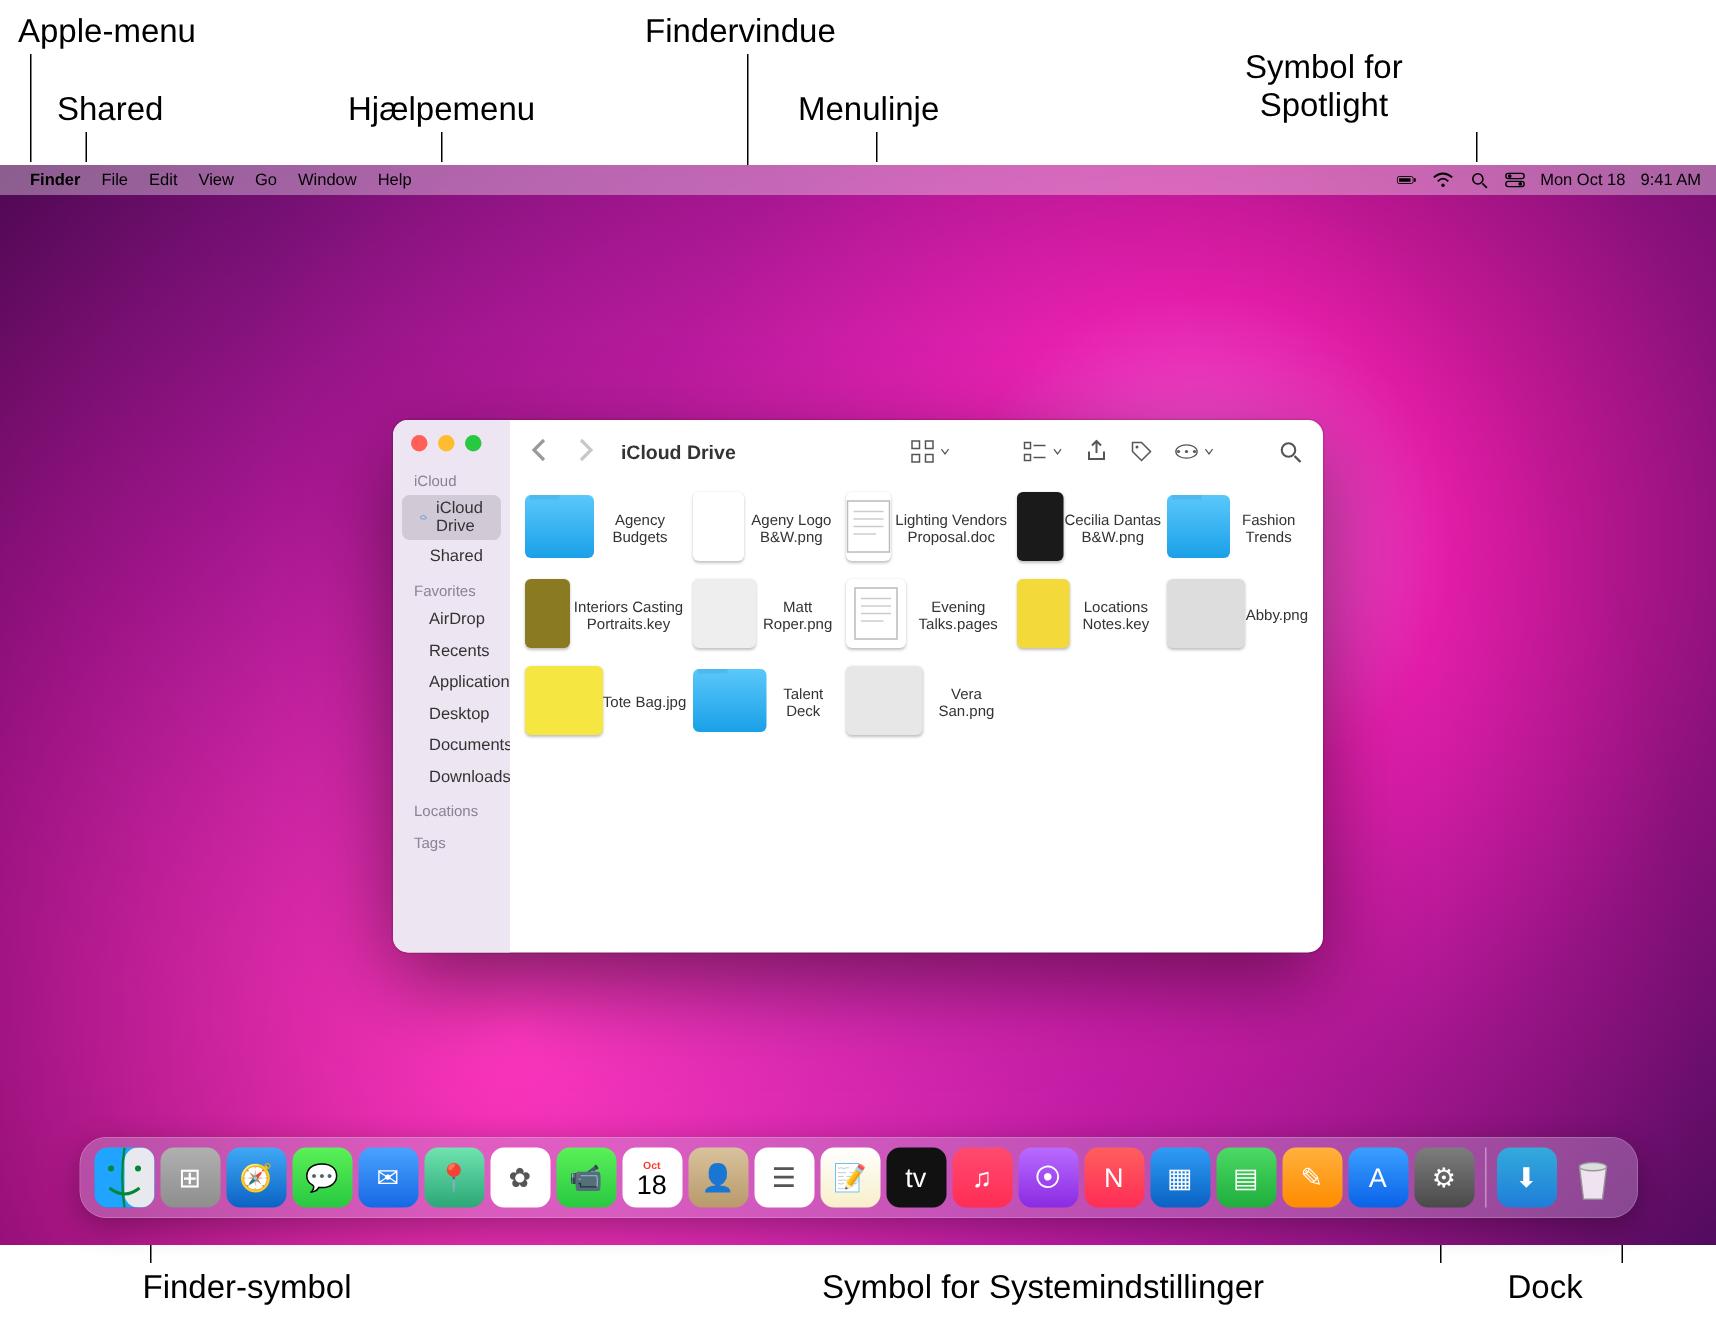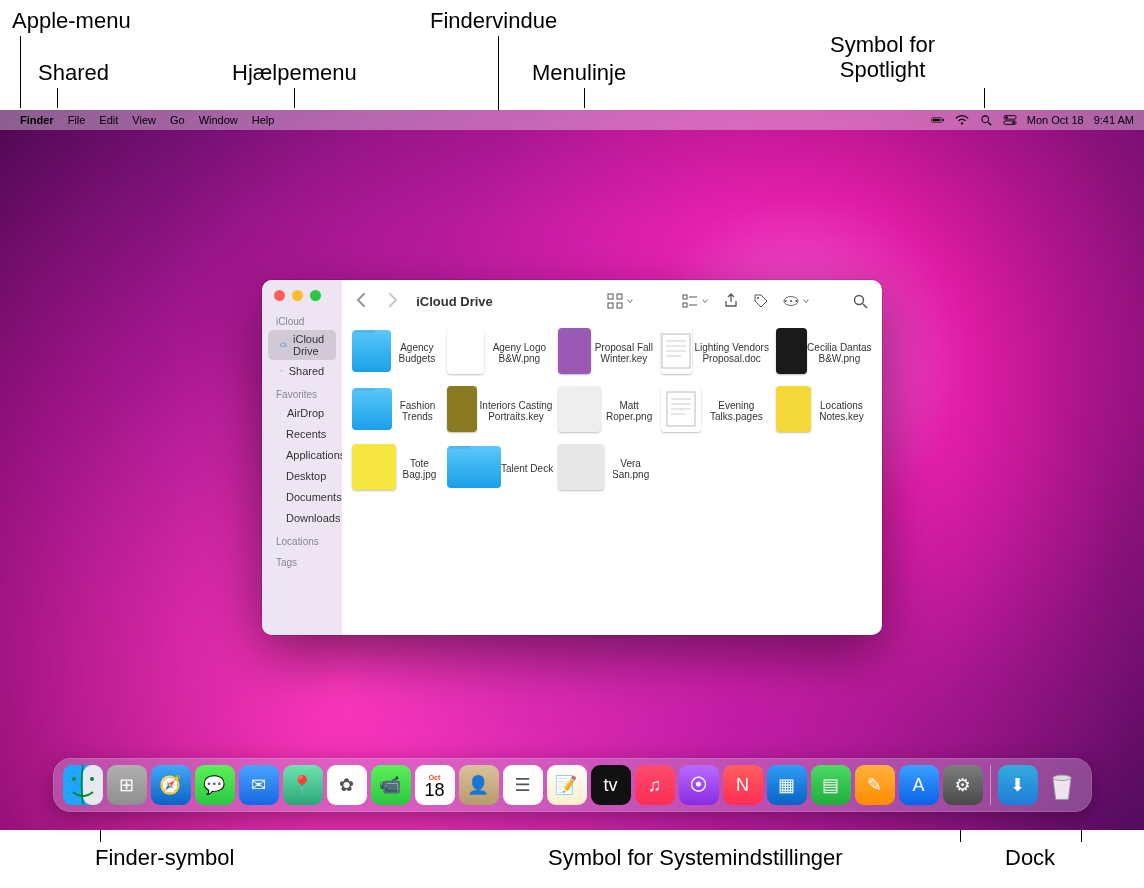--- a/index.html
+++ b/index.html
@@ -408,24 +408,20 @@
         <div class="grid" id="filegrid">
             <div class="file" data-name="file-item">
               <div class="thumb folder" data-name="folder-icon"></div>
               <div class="label" data-name="file-label">Agency Budgets</div>
             </div>
             <div class="file" data-name="file-item">
               <div class="thumb" data-name="file-thumbnail" style="background: rgb(255, 255, 255);"></div>
               <div class="label" data-name="file-label">Ageny Logo B&amp;W.png</div>
             </div>
             <div class="file" data-name="file-item">
-              <div class="thumb" data-name="file-thumbnail" style="background: rgb(155, 89, 182);"></div>
-              <div class="label" data-name="file-label">Proposal Fall Winter.key</div>
-            </div>
-            <div class="file" data-name="file-item">
               <div class="thumb" data-name="file-thumbnail" style="background: rgb(255, 255, 255);">
                 <svg width="30" height="36" viewBox="0 0 30 36">
                   <rect x="1" y="1" width="28" height="34" fill="#fff" stroke="#bbb"></rect>
                   <line x1="5" y1="8" x2="25" y2="8" stroke="#ccc"></line>
                   <line x1="5" y1="13" x2="25" y2="13" stroke="#ccc"></line>
                   <line x1="5" y1="18" x2="25" y2="18" stroke="#ccc"></line>
                   <line x1="5" y1="23" x2="20" y2="23" stroke="#ccc"></line>
                 </svg>
               </div>
               <div class="label" data-name="file-label">Lighting Vendors Proposal.doc</div>
@@ -454,20 +450,24 @@
                   <line x1="5" y1="13" x2="25" y2="13" stroke="#ccc"></line>
                   <line x1="5" y1="18" x2="25" y2="18" stroke="#ccc"></line>
                   <line x1="5" y1="23" x2="20" y2="23" stroke="#ccc"></line>
                 </svg>
               </div>
               <div class="label" data-name="file-label">Evening Talks.pages</div>
             </div>
             <div class="file" data-name="file-item">
               <div class="thumb" data-name="file-thumbnail" style="background: rgb(243, 217, 58);"></div>
               <div class="label" data-name="file-label">Locations Notes.key</div>
+            </div>
+            <div class="file" data-name="file-item">
+              <div class="thumb" data-name="file-thumbnail" style="background: rgb(221, 221, 221);"></div>
+              <div class="label" data-name="file-label">Abby.png</div>
             </div>
             <div class="file" data-name="file-item">
               <div class="thumb" data-name="file-thumbnail" style="background: rgb(245, 230, 66);"></div>
               <div class="label" data-name="file-label">Tote Bag.jpg</div>
             </div>
             <div class="file" data-name="file-item">
               <div class="thumb folder" data-name="folder-icon"></div>
               <div class="label" data-name="file-label">Talent Deck</div>
             </div>
             <div class="file" data-name="file-item">

